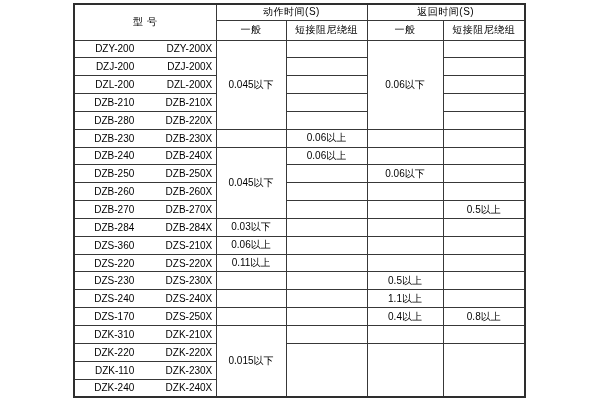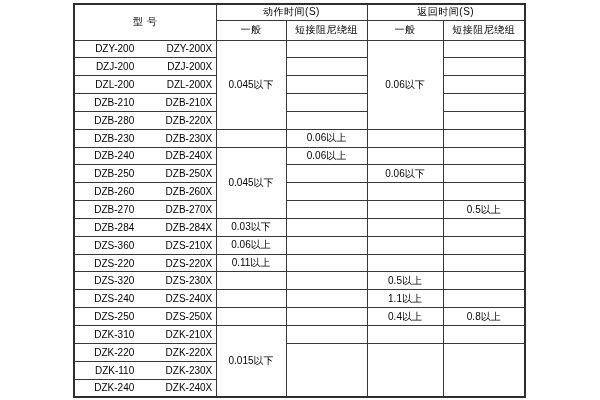--- a/index.html
+++ b/index.html
@@ -236,21 +236,21 @@
             </div>
           </td>
           <td class="value-cell">0.11以上</td>
           <td class="value-cell"></td>
           <td class="value-cell"></td>
           <td class="value-cell"></td>
         </tr>
         <tr>
           <td class="model-cell">
             <div class="model-pair">
-              <span>DZS-320</span>
+              <span>DZS-230</span>
               <span>DZS-230X</span>
             </div>
           </td>
           <td class="value-cell"></td>
           <td class="value-cell"></td>
           <td class="value-cell">0.5以上</td>
           <td class="value-cell"></td>
         </tr>
         <tr>
           <td class="model-cell">
@@ -260,21 +260,21 @@
             </div>
           </td>
           <td class="value-cell"></td>
           <td class="value-cell"></td>
           <td class="value-cell">1.1以上</td>
           <td class="value-cell"></td>
         </tr>
         <tr>
           <td class="model-cell">
             <div class="model-pair">
-              <span>DZS-250</span>
+              <span>DZS-170</span>
               <span>DZS-250X</span>
             </div>
           </td>
           <td class="value-cell"></td>
           <td class="value-cell"></td>
           <td class="value-cell">0.4以上</td>
           <td class="value-cell">0.8以上</td>
         </tr>
         <tr>
           <td class="model-cell">

